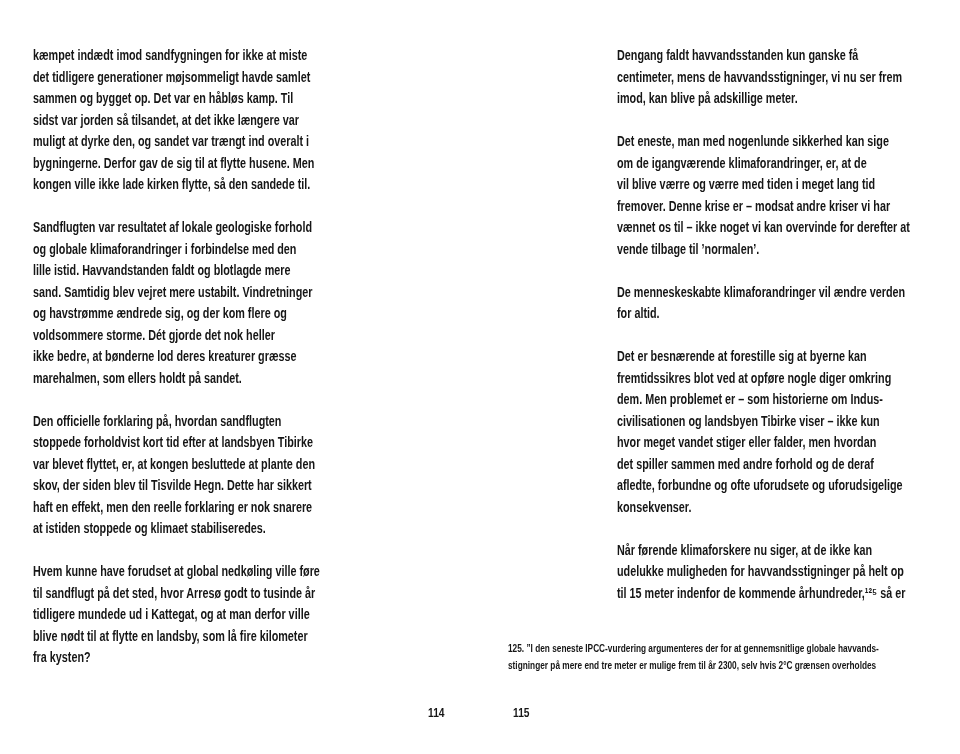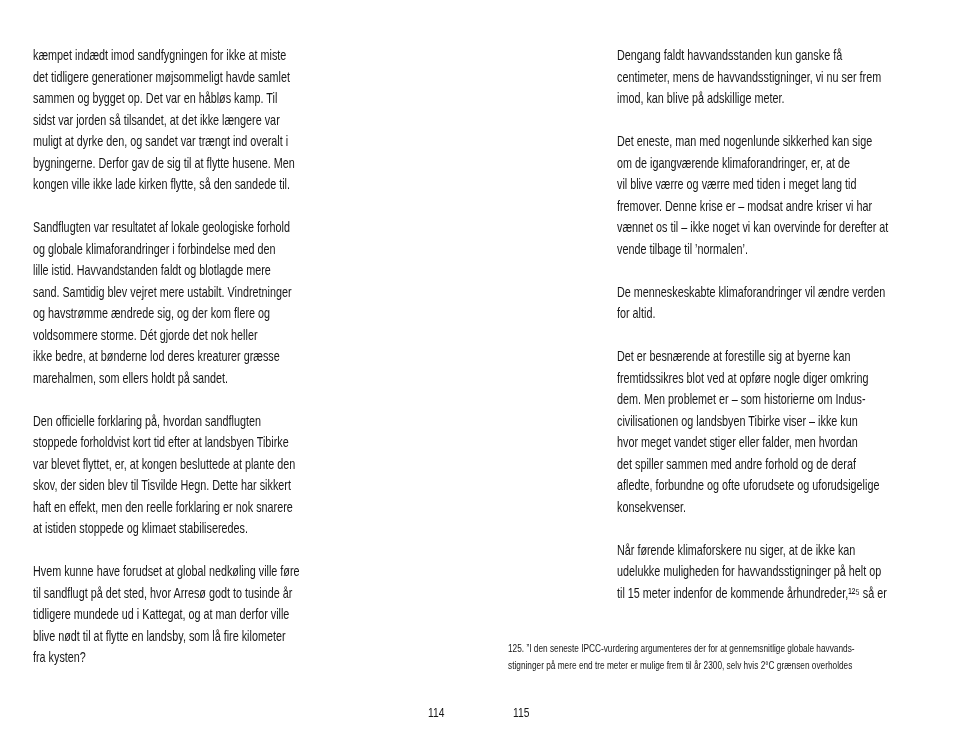--- a/index.html
+++ b/index.html
@@ -11,20 +11,21 @@
     height: 754px;
     background: #ffffff;
     position: relative;
     overflow: hidden;
     font-family: "Liberation Sans", sans-serif;
     color: #161616;
   }
   .book-spread {
     position: absolute;
     inset: 0;
+    font-weight: bold;
   }
   .text-col {
     position: absolute;
     top: 44px;
     width: 460px;
     font-size: 15px;
     line-height: 21.5px;
     letter-spacing: 0;
     transform: scaleX(0.72);
     transform-origin: 0 0;

